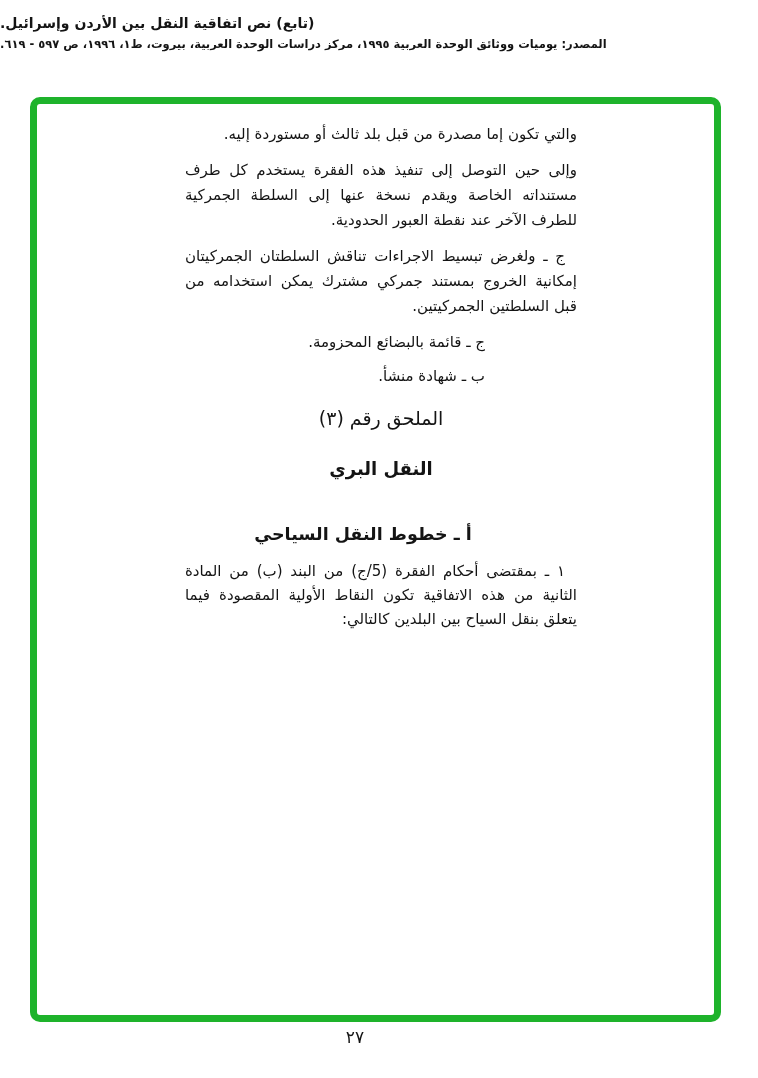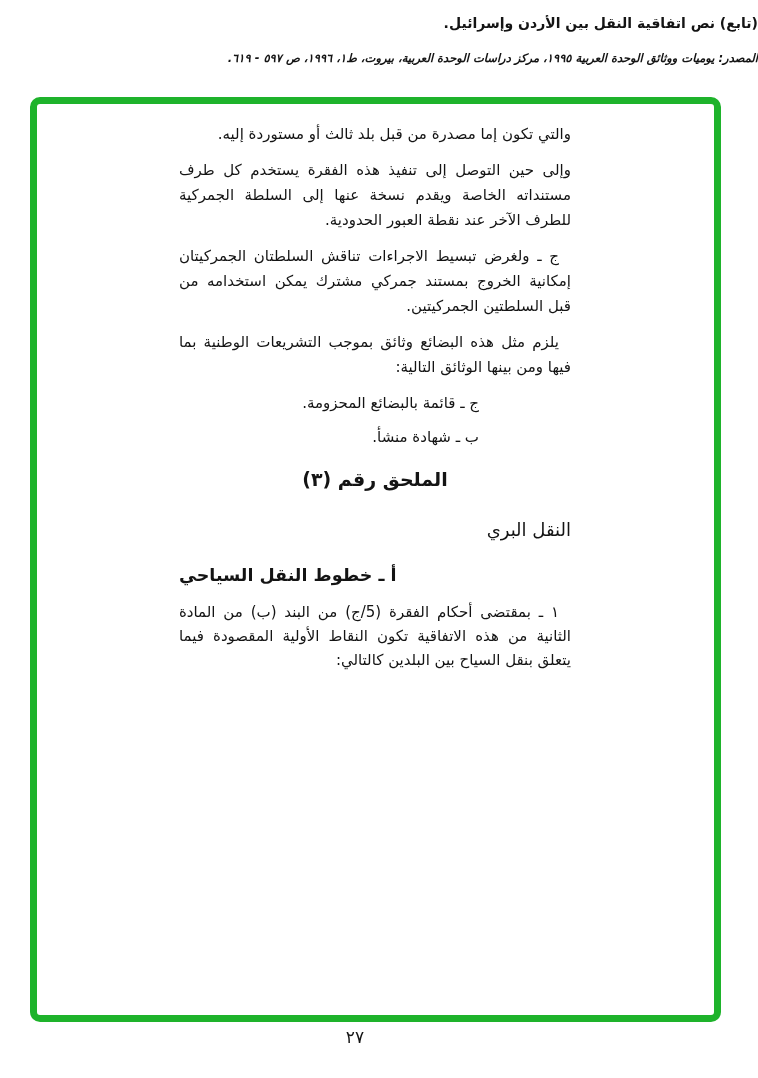--- a/index.html
+++ b/index.html
@@ -5,62 +5,62 @@
   html, body { margin: 0; padding: 0; }
   body {
     width: 758px; height: 1078px;
     background: #ffffff;
     font-family: "DejaVu Sans", sans-serif;
     color: #141414;
   }
   .page { position: relative; width: 758px; height: 1078px; background: #fff; overflow: hidden; }
 
   
-  .header { position: absolute; top: 15px; left: 0; width: 758px; text-align: right; direction: rtl; }
+  .header { position: absolute; top: 15px; left: 0; width: 758px; text-align: left; direction: rtl; }
   .header-title  { font-size: 14px; font-weight: bold; letter-spacing: 0; }
-  .header-source { font-size: 11.5px; font-weight: bold; margin-top: 20px; font-style: italic; }
+  .header-source { font-size: 11.5px; font-weight: bold; margin-top: 6px; }
 
   
   .frame {
     position: absolute; left: 30px; top: 97px;
     width: 691px; height: 925px;
     box-sizing: border-box;
     border-style: solid; border-width: 7px;
     border-radius: 10px;
     background: #fff;
   }
 
   
   .text-column {
-    position: absolute; left: 142px; top: 18px;
+    position: absolute; left: 148px; top: 18px;
     width: 392px;
     direction: rtl;
   }
   .para {
     font-size: 15px; line-height: 25px;
     margin: 0 0 11px 0;
     text-align: justify; text-align-last: right;
   }
   .indent { text-indent: 12px; }
   .doc-item {
     font-size: 15px; line-height: 25px;
     margin: 0 92px 9px 0;
     text-align: right;
   }
   .annex-heading {
-    font-size: 19px; font-weight: bold; line-height: 26px;
+    font-size: 19px; font-weight: normal; line-height: 26px;
     text-align: center; margin: 16px 0 0 0;
   }
   .section-heading {
-    font-size: 18px; font-weight: normal; line-height: 24px;
-    text-align: right; margin: 26px 0 0 0;
+    font-size: 18px; font-weight: bold; line-height: 24px;
+    text-align: center; margin: 26px 0 0 0;
   }
   .subsection-heading {
     font-size: 17.5px; font-weight: bold; line-height: 24px;
-    text-align: left; margin: 21px 36px 13px 0;
+    text-align: center; margin: 41px 36px 13px 0;
   }
   .closing .para { line-height: 24px; margin-bottom: 9px; }
 
   
   .page-number {
     position: absolute; top: 1027px; left: 0; width: 758px;
     text-align: center; font-size: 17px;
     transform: translateX(-24px);
     direction: rtl;
   }
@@ -74,21 +74,20 @@
     <div class="header-title" dir="rtl">(تابع) نص اتفاقية النقل بين الأردن وإسرائيل.</div>
     <div class="header-source" dir="rtl">المصدر: يوميات ووثائق الوحدة العربية ١٩٩٥، مركز دراسات الوحدة العربية، بيروت، ط١، ١٩٩٦، ص ٥٩٧ - ٦١٩.</div>
   </div>
 
   <div class="frame" id="green-frame" style="border-color: rgb(30, 179, 43);">
     <div class="text-column">
 
       <p class="para" dir="rtl">والتي تكون إما مصدرة من قبل بلد ثالث أو مستوردة إليه.</p>
       <p class="para" dir="rtl">وإلى حين التوصل إلى تنفيذ هذه الفقرة يستخدم كل طرف مستنداته الخاصة ويقدم نسخة عنها إلى السلطة الجمركية للطرف الآخر عند نقطة العبور الحدودية.</p>
       <p class="para indent" dir="rtl">ج ـ ولغرض تبسيط الاجراءات تناقش السلطتان الجمركيتان إمكانية الخروج بمستند جمركي مشترك يمكن استخدامه من قبل السلطتين الجمركيتين.</p>
-      <p class="para indent" dir="rtl">يلزم مثل هذه البضائع وثائق بموجب التشريعات الوطنية بما فيها ومن بينها الوثائق التالية:</p>
 
       <div class="doc-item" dir="rtl">ج ـ قائمة بالبضائع المحزومة.</div>
       <div class="doc-item" dir="rtl">ب ـ شهادة منشأ.</div>
 
       <h2 class="annex-heading" dir="rtl">الملحق رقم (٣)</h2>
       <h3 class="section-heading" dir="rtl">النقل البري</h3>
       <h4 class="subsection-heading" dir="rtl">أ ـ خطوط النقل السياحي</h4>
 
       <div class="closing">
         <p class="para indent" dir="rtl">١ ـ بمقتضى أحكام الفقرة (5/ج) من البند (ب) من المادة الثانية من هذه الاتفاقية تكون النقاط الأولية المقصودة فيما يتعلق بنقل السياح بين البلدين كالتالي:</p>

